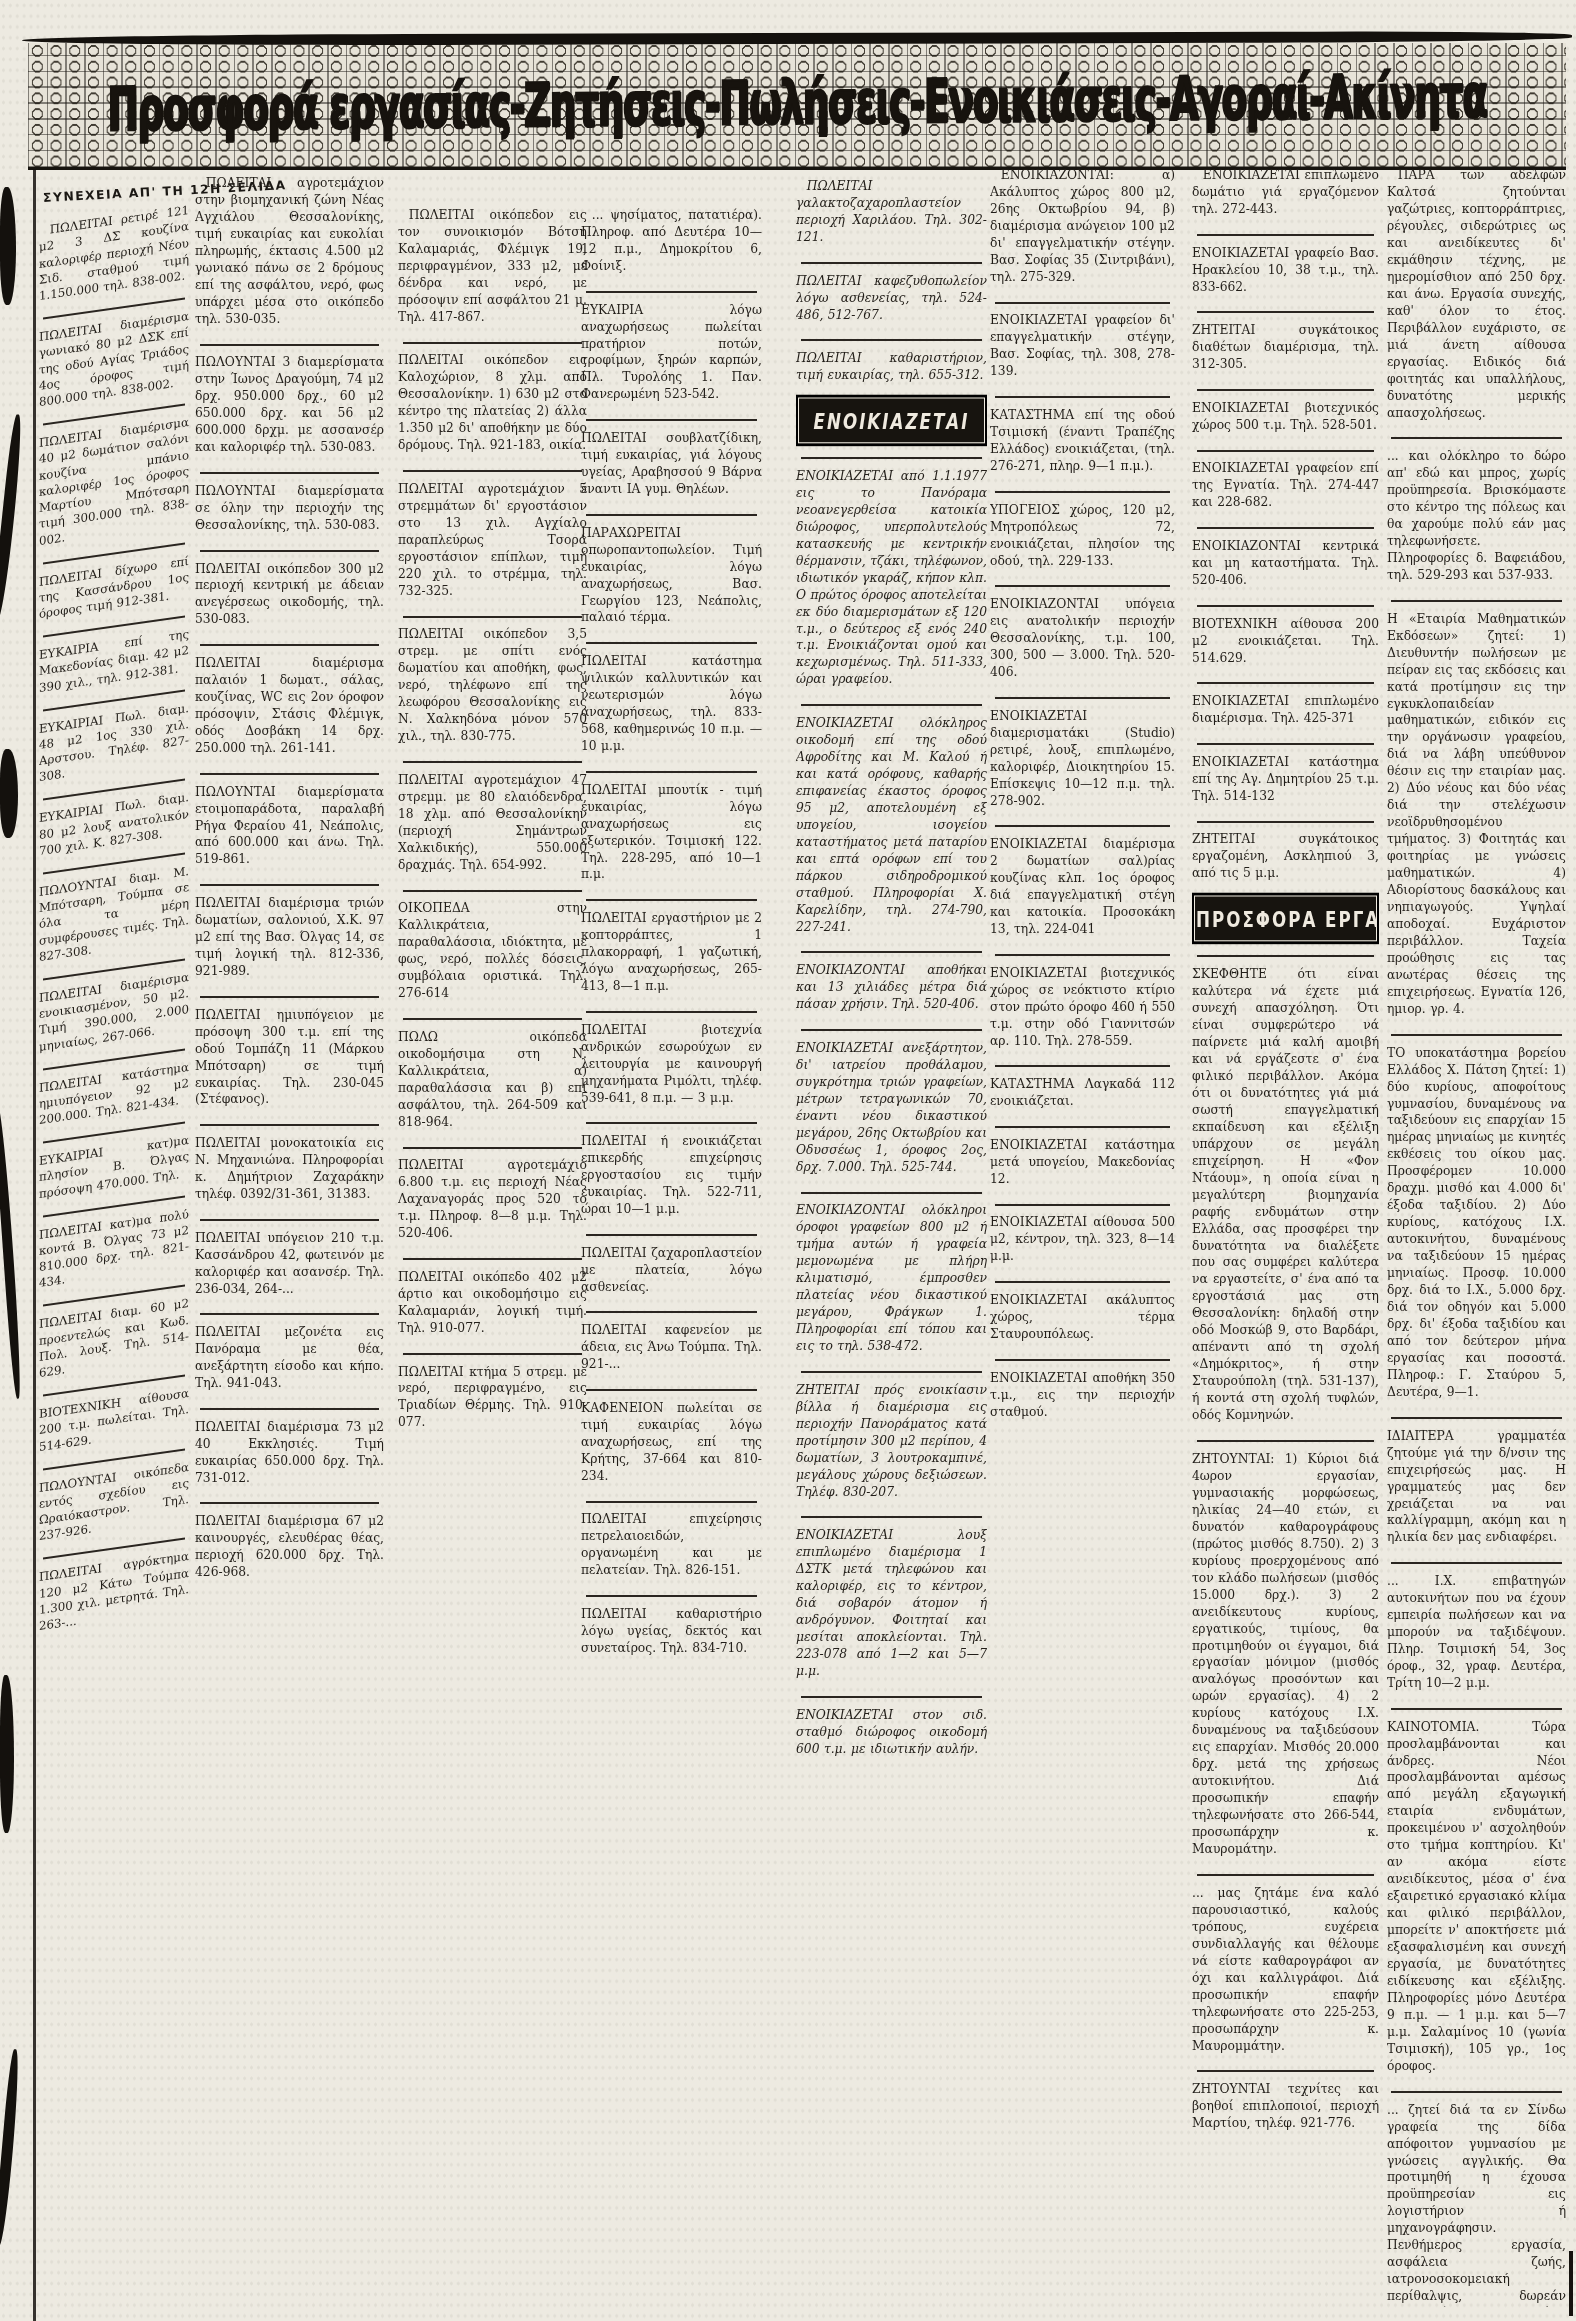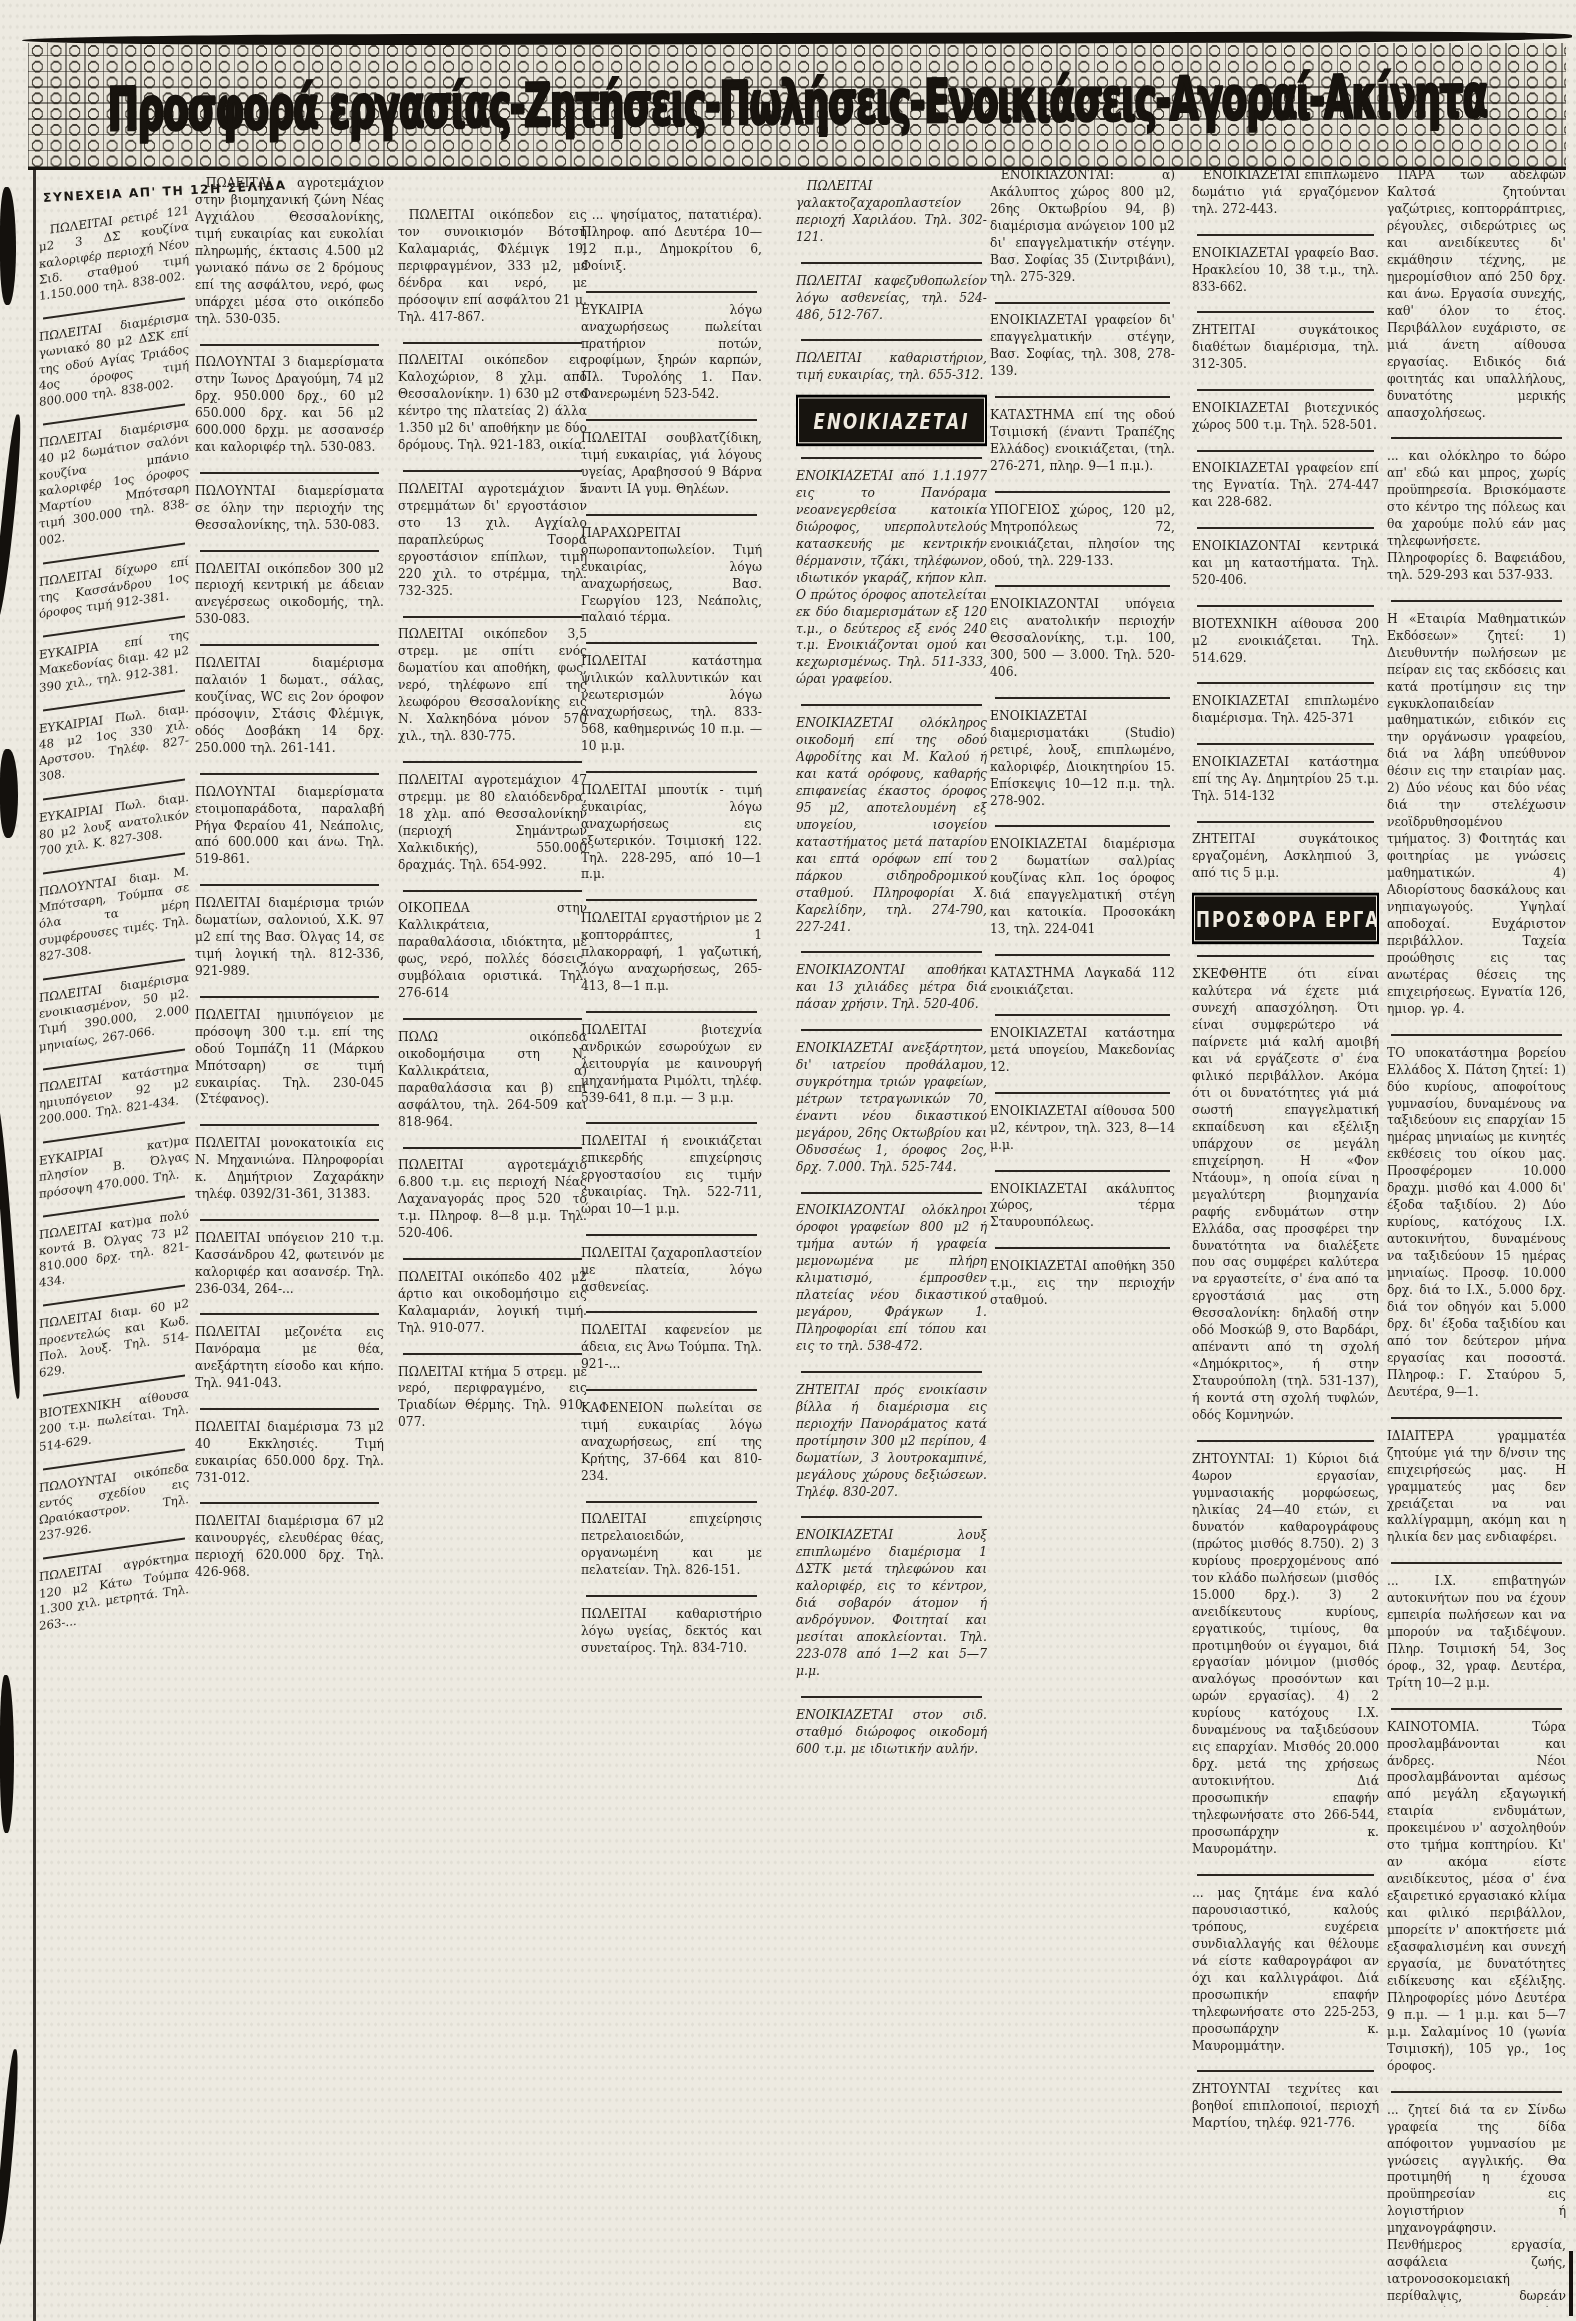--- a/index.html
+++ b/index.html
@@ -153,20 +153,21 @@
       <div class="ad">ΕΝΟΙΚΙΑΖΕΤΑΙ στον σιδ. σταθμό διώροφος οικοδομή 600 τ.μ. με ιδιωτικήν αυλήν.</div>
     </div>
   <div class="col col6">
       <div class="ad">ΕΝΟΙΚΙΑΖΟΝΤΑΙ: α) Ακάλυπτος χώρος 800 μ2, 26ης Οκτωβρίου 94, β) διαμέρισμα ανώγειον 100 μ2 δι' επαγγελματικήν στέγην. Βασ. Σοφίας 35 (Σιντριβάνι), τηλ. 275-329.</div>
       <div class="ad">ΕΝΟΙΚΙΑΖΕΤΑΙ γραφείον δι' επαγγελματικήν στέγην, Βασ. Σοφίας, τηλ. 308, 278-139.</div>
       <div class="ad">ΚΑΤΑΣΤΗΜΑ επί της οδού Τσιμισκή (έναντι Τραπέζης Ελλάδος) ενοικιάζεται, (τηλ. 276-271, πληρ. 9—1 π.μ.).</div>
       <div class="ad">ΥΠΟΓΕΙΟΣ χώρος, 120 μ2, Μητροπόλεως 72, ενοικιάζεται, πλησίον της οδού, τηλ. 229-133.</div>
       <div class="ad">ΕΝΟΙΚΙΑΖΟΝΤΑΙ υπόγεια εις ανατολικήν περιοχήν Θεσσαλονίκης, τ.μ. 100, 300, 500 — 3.000. Τηλ. 520-406.</div>
       <div class="ad">ΕΝΟΙΚΙΑΖΕΤΑΙ διαμερισματάκι (Studio) ρετιρέ, λουξ, επιπλωμένο, καλοριφέρ, Διοικητηρίου 15. Επίσκεψις 10—12 π.μ. τηλ. 278-902.</div>
       <div class="ad">ΕΝΟΙΚΙΑΖΕΤΑΙ διαμέρισμα 2 δωματίων σαλ)ρίας κουζίνας κλπ. 1ος όροφος διά επαγγελματική στέγη και κατοικία. Προσοκάκη 13, τηλ. 224-041</div>
+      <div class="ad">ΕΝΟΙΚΙΑΖΕΤΑΙ βιοτεχνικός χώρος σε νεόκτιστο κτίριο στον πρώτο όροφο 460 ή 550 τ.μ. στην οδό Γιαννιτσών αρ. 110. Τηλ. 278-559.</div>
       <div class="ad">ΚΑΤΑΣΤΗΜΑ Λαγκαδά 112 ενοικιάζεται.</div>
       <div class="ad">ΕΝΟΙΚΙΑΖΕΤΑΙ κατάστημα μετά υπογείου, Μακεδονίας 12.</div>
       <div class="ad">ΕΝΟΙΚΙΑΖΕΤΑΙ αίθουσα 500 μ2, κέντρον, τηλ. 323, 8—14 μ.μ.</div>
       <div class="ad">ΕΝΟΙΚΙΑΖΕΤΑΙ ακάλυπτος χώρος, τέρμα Σταυρουπόλεως.</div>
       <div class="ad">ΕΝΟΙΚΙΑΖΕΤΑΙ αποθήκη 350 τ.μ., εις την περιοχήν σταθμού.</div>
     </div>
   <div class="col col7">
       <div class="ad">ΕΝΟΙΚΙΑΖΕΤΑΙ επιπλωμένο δωμάτιο γιά εργαζόμενον τηλ. 272-443.</div>
       <div class="ad">ΕΝΟΙΚΙΑΖΕΤΑΙ γραφείο Βασ. Ηρακλείου 10, 38 τ.μ., τηλ. 833-662.</div>
       <div class="ad">ΖΗΤΕΙΤΑΙ συγκάτοικος διαθέτων διαμέρισμα, τηλ. 312-305.</div>

